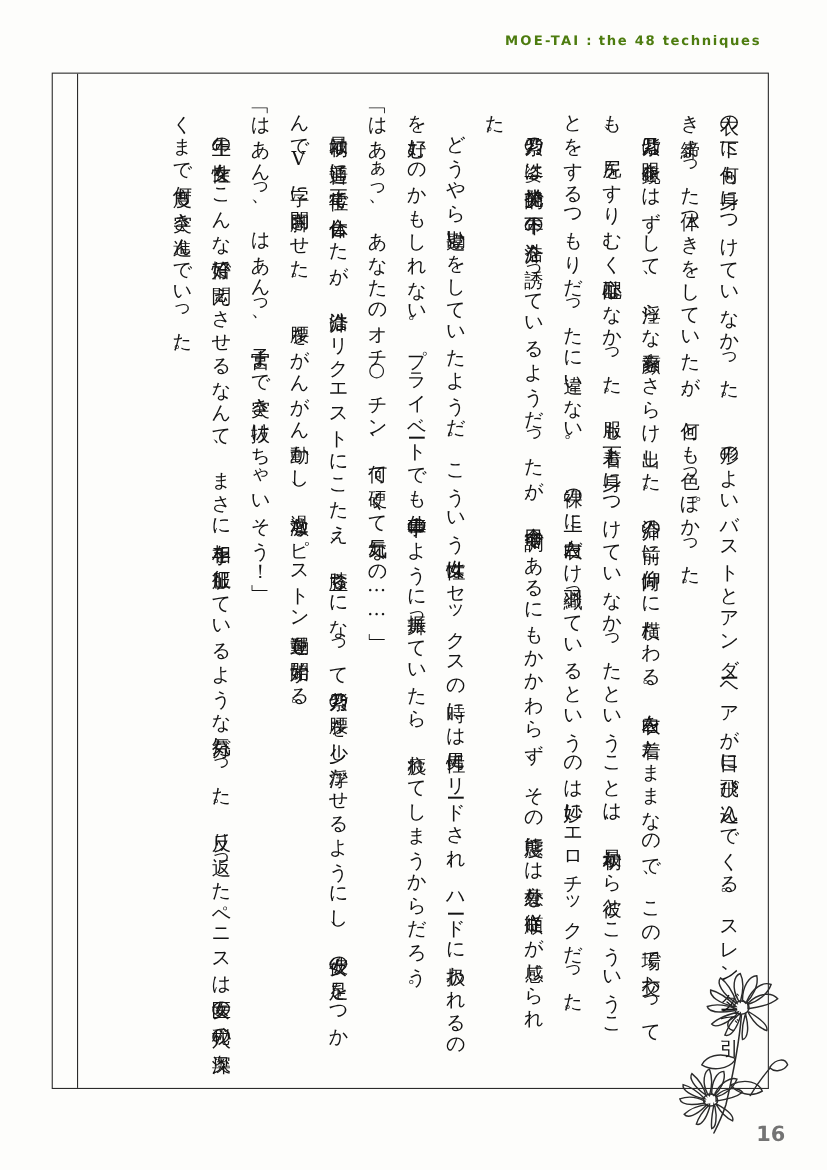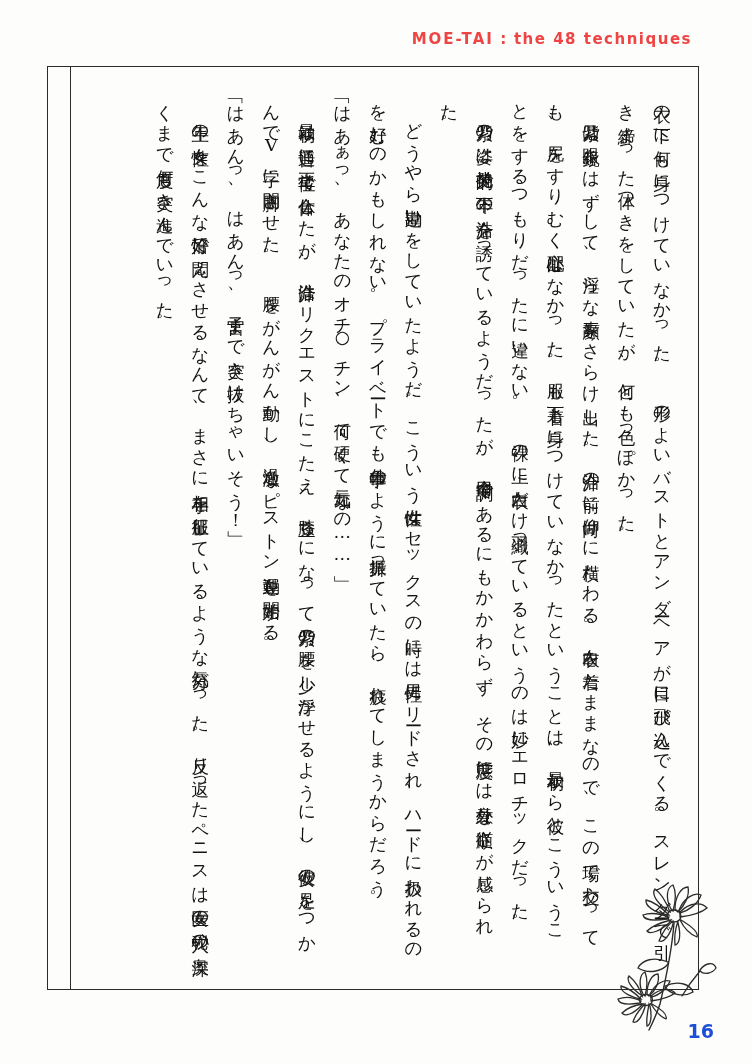--- a/index.html
+++ b/index.html
@@ -24,24 +24,24 @@
     height: 1064px;
     background: #fdfdfb;
   }
 
   
   .header {
     position: absolute;
     top: 30px;
     right: 60px;
     font-family: "DejaVu Sans", sans-serif;
-    font-size: 15px;
+    font-size: 12px;
     font-weight: bold;
     letter-spacing: 1.2px;
-    color: #ef4444;
+    color: #4d7c0f;
     white-space: nowrap;
   }
   .header .series {
     letter-spacing: 2px;
   }
   .header .sub {
     font-weight: bold;
     letter-spacing: 1.5px;
   }
 
@@ -94,21 +94,21 @@
   }
 
   
   .page-number {
     position: absolute;
     right: 38px;
     bottom: 22px;
     font-family: "DejaVu Sans", sans-serif;
     font-size: 19px;
     font-weight: bold;
-    color: #1d4ed8;
+    color: #737373;
   }
 
   
   .flower {
     position: absolute;
     right: 20px;
     bottom: 30px;
     width: 150px;
     height: 160px;
     pointer-events: none;

